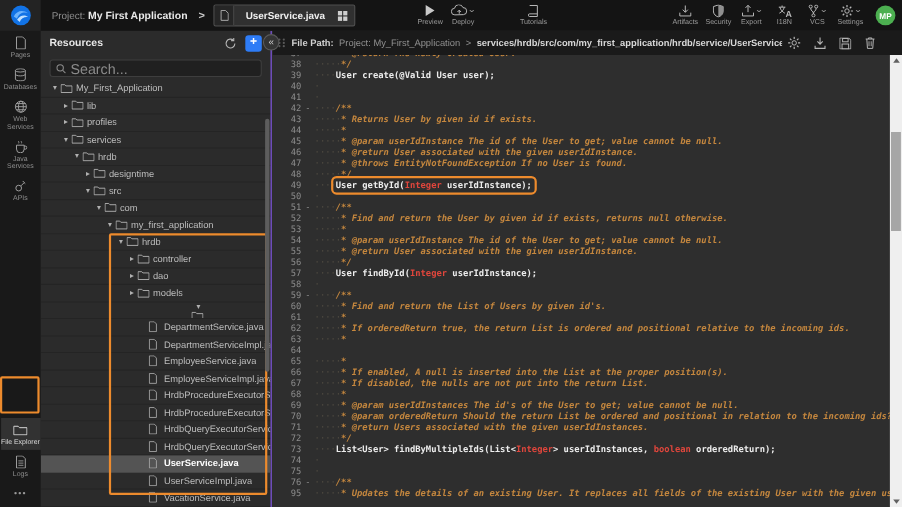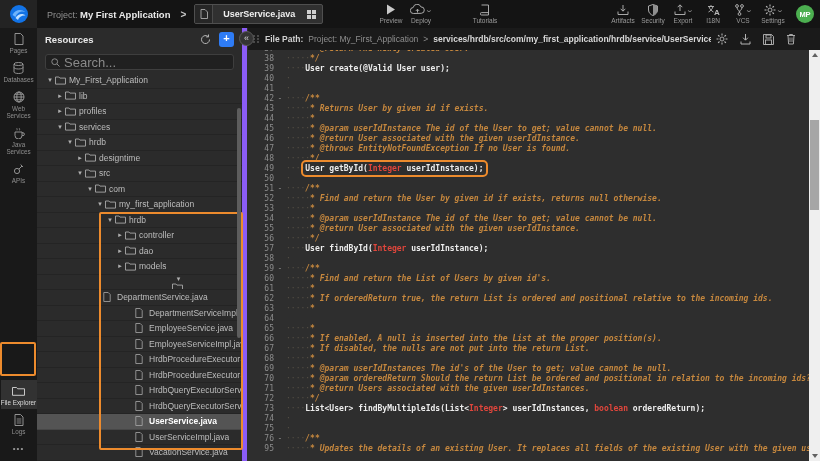--- a/index.html
+++ b/index.html
@@ -41,21 +41,21 @@
                color:#8f8f8f; font-size:6.3px; line-height:7px; text-align:center; cursor:pointer; }
   .rail-item .ic { height:13px; display:flex; align-items:center; margin-bottom:2px; }
   .rail-spacer { flex:1; }
   .rail-item.active { background:#323232; color:#dcdcdc; position:relative; }
   .rail-annotation { position:absolute; left:0px; top:342px; width:36px; height:34px;
                      border:2px solid #ED8B2D; border-radius:2px; pointer-events:none; z-index:12; }
   .rail-dots { color:#9a9a9a; font-size:8px; letter-spacing:1px; padding:6px 0 8px; cursor:pointer; }
 
   
   .resources { position:absolute; top:28px; left:37px; width:210px; height:433px;
-               background:#2b2b2b; border-right:5px solid #8b5cf6; z-index:9; }
+               background:#2b2b2b; border-right:1px solid #8b5cf6; z-index:9; }
   .res-header { height:22px; display:flex; align-items:center; padding:0 8px; }
   .res-title { font-size:9.5px; font-weight:bold; color:#e8e8e8; flex:1; }
   .res-actions { display:flex; align-items:center; gap:8px; }
   .btn-refresh { display:flex; cursor:pointer; }
   .btn-add { width:15px; height:15px; background:#2E7CF6; border-radius:3px; color:#fff;
              font-size:11px; line-height:13px; text-align:center; font-weight:bold; cursor:pointer; }
   .btn-collapse { position:absolute; left:202px; top:3px; width:15px; height:15px; border-radius:50%;
                   background:#343434; border:1px solid #5a5a5a; color:#d5d5d5; font-size:9px;
                   line-height:12px; text-align:center; cursor:pointer; z-index:11; }
   .search-wrap { margin:4px 8px 6px; height:16px; background:#202020; border:1px solid #3e3e3e;
@@ -450,21 +450,21 @@
         </div>
         <div class="tree-row" style="padding-left: 78px; flex-direction: column;">
           <span class="tree-arrow">▾</span>
           <span class="tree-icon">
             <svg width="11" height="9" viewBox="0 0 11 9">
               <path d="M.5 1 h3.4 l1 1.1 h5.6 v6 H.5 Z" fill="none" stroke="#a8a8a8" stroke-width="0.9"></path>
             </svg>
           </span>
           <span class="tree-label">service</span>
         </div>
-        <div class="tree-row" style="padding-left: 56px;">
+        <div class="tree-row" style="padding-left: 88px;">
           <span class="tree-arrow"></span>
           <span class="tree-icon">
             <svg width="8" height="10" viewBox="0 0 8 10">
               <path d="M.8 .5 h4.4 L7.2 2.5 v7 H.8 Z" fill="none" stroke="#a8a8a8" stroke-width="0.8"></path>
             </svg>
           </span>
           <span class="tree-label">DepartmentService.java</span>
         </div>
         <div class="tree-row" style="padding-left: 88px;">
           <span class="tree-arrow"></span>

